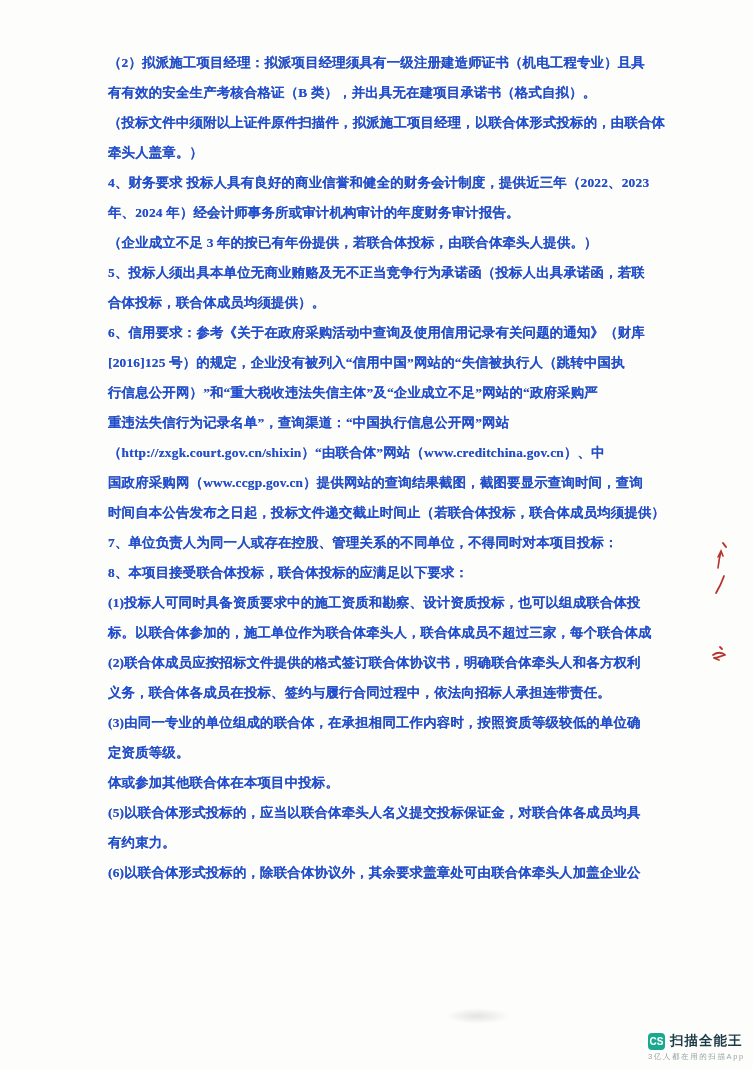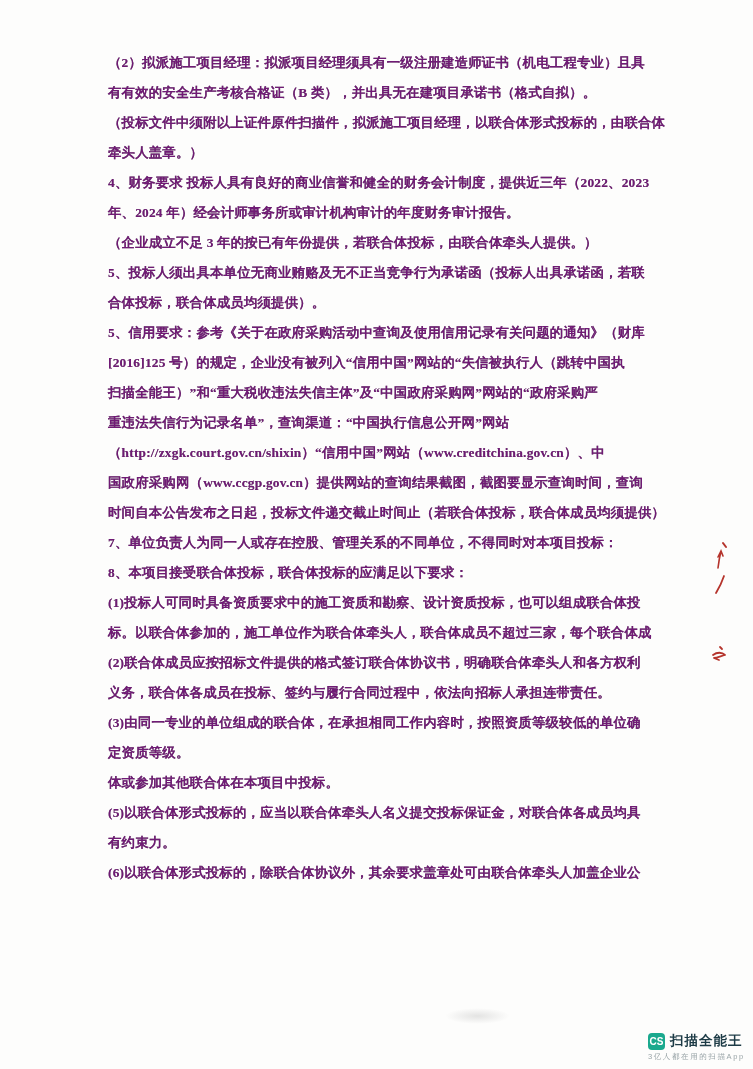--- a/index.html
+++ b/index.html
@@ -21,21 +21,21 @@
     position: absolute;
     left: 108px;
     top: 48px;
     width: 560px;
   }
   .doc-line {
     height: 30px;
     line-height: 30px;
     font-size: 13.4px;
     font-weight: 700;
-    color: #701a75;
+    color: #1d4ed8;
     white-space: nowrap;
     letter-spacing: 0.2px;
     text-shadow: 0 0 0.4px rgba(30,30,30,0.55);
   }
   .red-marks {
     position: absolute;
     left: 703px;
     top: 538px;
     width: 50px;
     height: 135px;
@@ -98,25 +98,25 @@
   <div class="doc-text" id="doc-text">
       <div class="doc-line">（2）拟派施工项目经理：拟派项目经理须具有一级注册建造师证书（机电工程专业）且具</div>
       <div class="doc-line">有有效的安全生产考核合格证（B 类），并出具无在建项目承诺书（格式自拟）。</div>
       <div class="doc-line">（投标文件中须附以上证件原件扫描件，拟派施工项目经理，以联合体形式投标的，由联合体</div>
       <div class="doc-line">牵头人盖章。）</div>
       <div class="doc-line">4、财务要求 投标人具有良好的商业信誉和健全的财务会计制度，提供近三年（2022、2023</div>
       <div class="doc-line">年、2024 年）经会计师事务所或审计机构审计的年度财务审计报告。</div>
       <div class="doc-line">（企业成立不足 3 年的按已有年份提供，若联合体投标，由联合体牵头人提供。）</div>
       <div class="doc-line">5、投标人须出具本单位无商业贿赂及无不正当竞争行为承诺函（投标人出具承诺函，若联</div>
       <div class="doc-line">合体投标，联合体成员均须提供）。</div>
-      <div class="doc-line">5、信用要求：参考《关于在政府采购活动中查询及使用信用记录有关问题的通知》（财库</div>
+      <div class="doc-line">6、信用要求：参考《关于在政府采购活动中查询及使用信用记录有关问题的通知》（财库</div>
       <div class="doc-line">[2016]125 号）的规定，企业没有被列入“信用中国”网站的“失信被执行人（跳转中国执</div>
-      <div class="doc-line">扫描全能王）”和“重大税收违法失信主体”及“中国政府采购网”网站的“政府采购严</div>
+      <div class="doc-line">行信息公开网）”和“重大税收违法失信主体”及“企业成立不足”网站的“政府采购严</div>
       <div class="doc-line">重违法失信行为记录名单”，查询渠道：“中国执行信息公开网”网站</div>
-      <div class="doc-line">（http://zxgk.court.gov.cn/shixin）“信用中国”网站（www.creditchina.gov.cn）、中</div>
+      <div class="doc-line">（http://zxgk.court.gov.cn/shixin）“由联合体”网站（www.creditchina.gov.cn）、中</div>
       <div class="doc-line">国政府采购网（www.ccgp.gov.cn）提供网站的查询结果截图，截图要显示查询时间，查询</div>
       <div class="doc-line">时间自本公告发布之日起，投标文件递交截止时间止（若联合体投标，联合体成员均须提供）</div>
       <div class="doc-line">7、单位负责人为同一人或存在控股、管理关系的不同单位，不得同时对本项目投标：</div>
       <div class="doc-line">8、本项目接受联合体投标，联合体投标的应满足以下要求：</div>
       <div class="doc-line">(1)投标人可同时具备资质要求中的施工资质和勘察、设计资质投标，也可以组成联合体投</div>
       <div class="doc-line">标。以联合体参加的，施工单位作为联合体牵头人，联合体成员不超过三家，每个联合体成</div>
       <div class="doc-line">(2)联合体成员应按招标文件提供的格式签订联合体协议书，明确联合体牵头人和各方权利</div>
       <div class="doc-line">义务，联合体各成员在投标、签约与履行合同过程中，依法向招标人承担连带责任。</div>
       <div class="doc-line">(3)由同一专业的单位组成的联合体，在承担相同工作内容时，按照资质等级较低的单位确</div>
       <div class="doc-line">定资质等级。</div>

